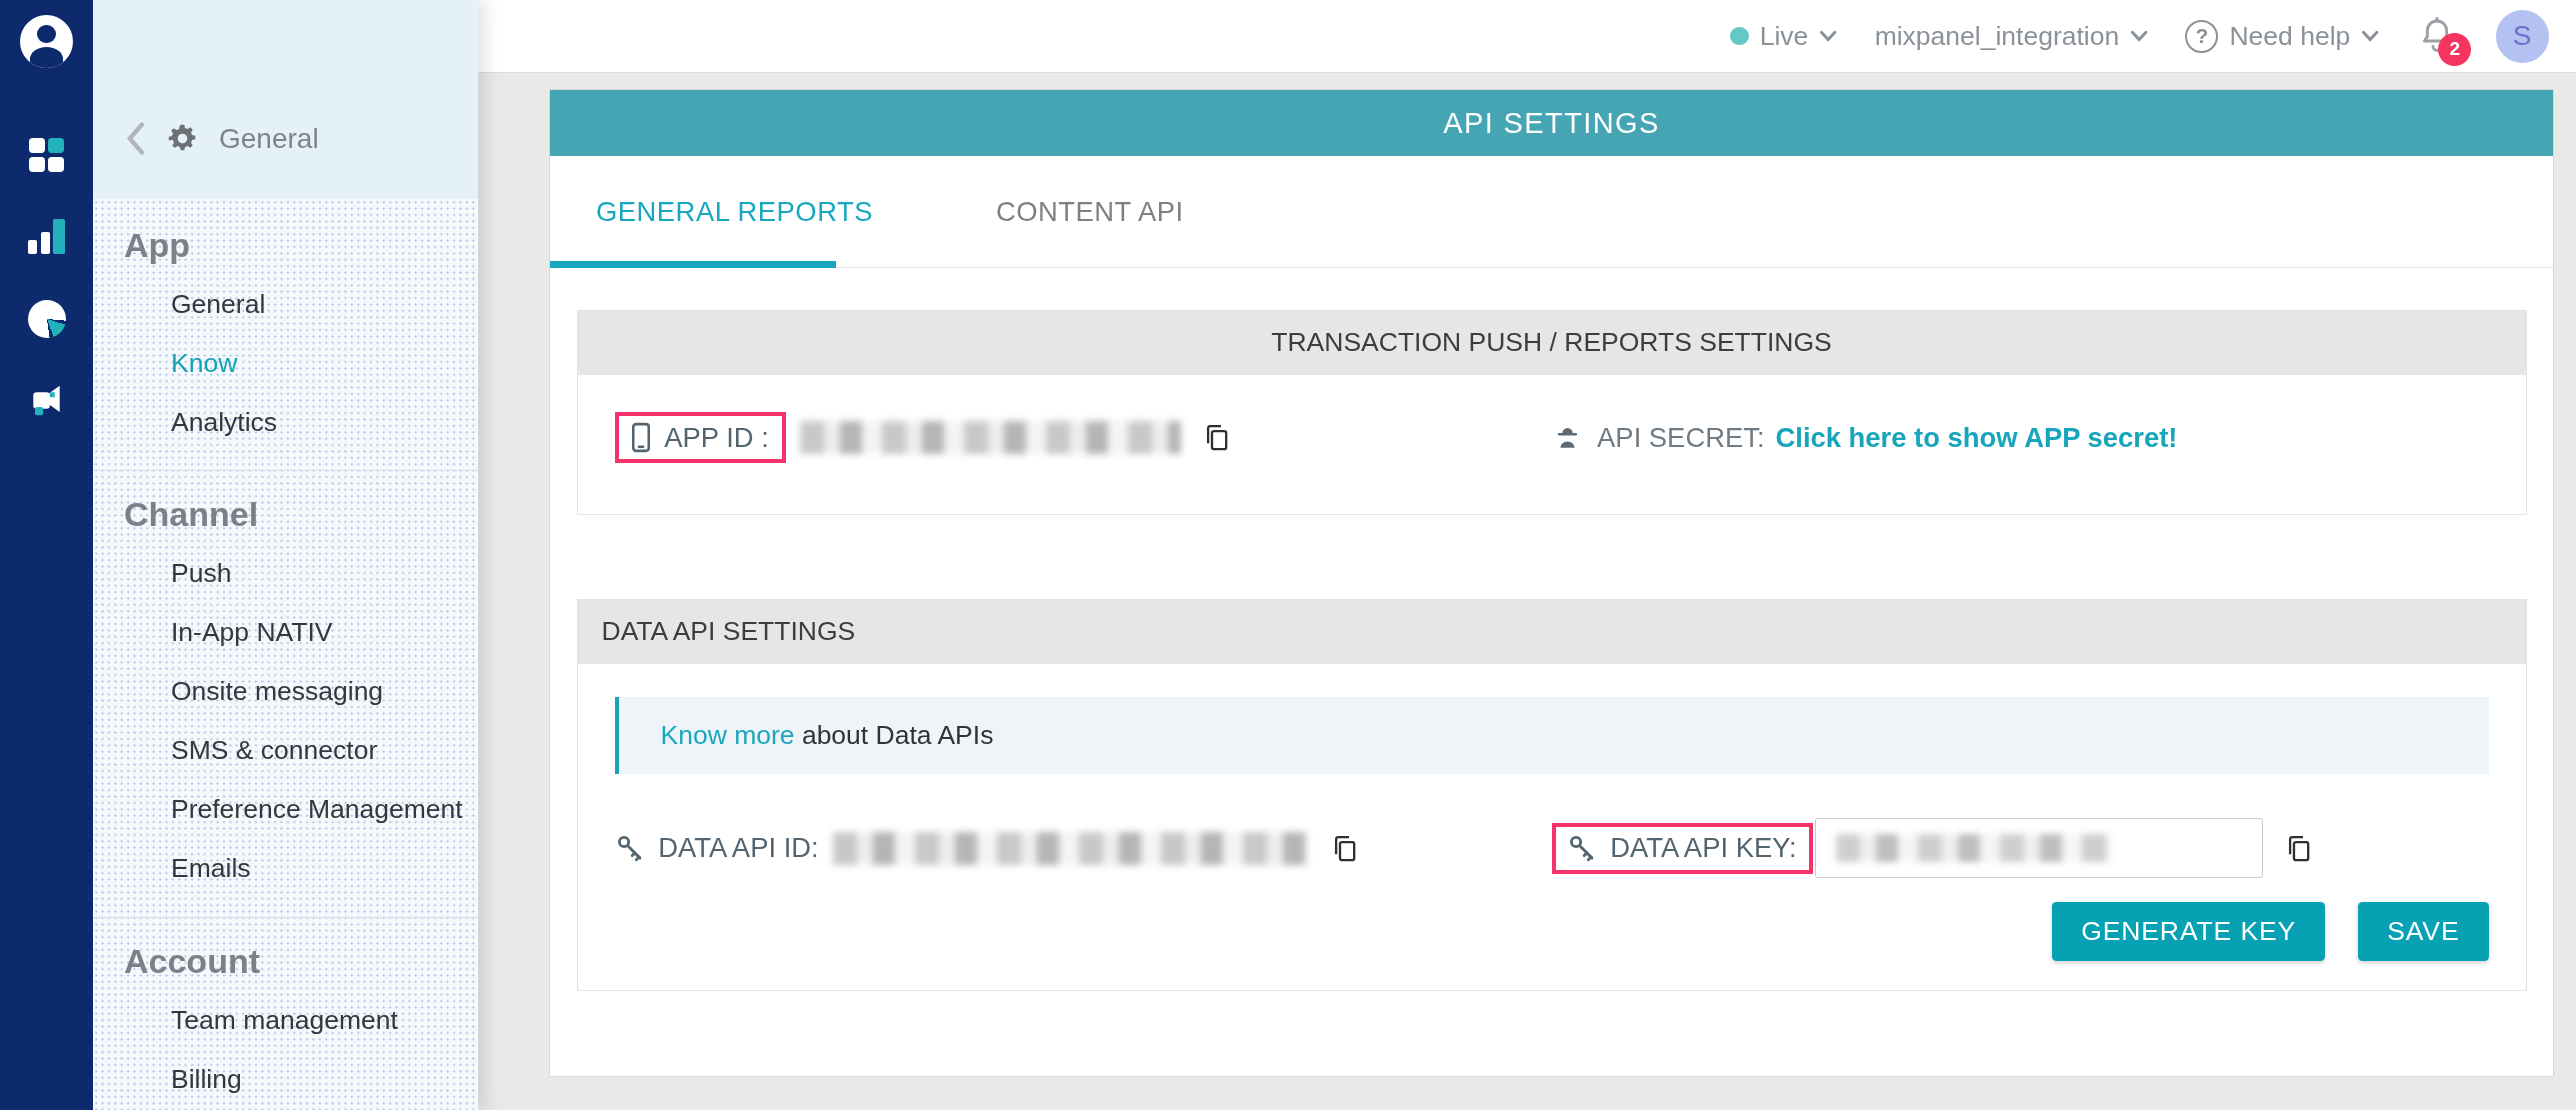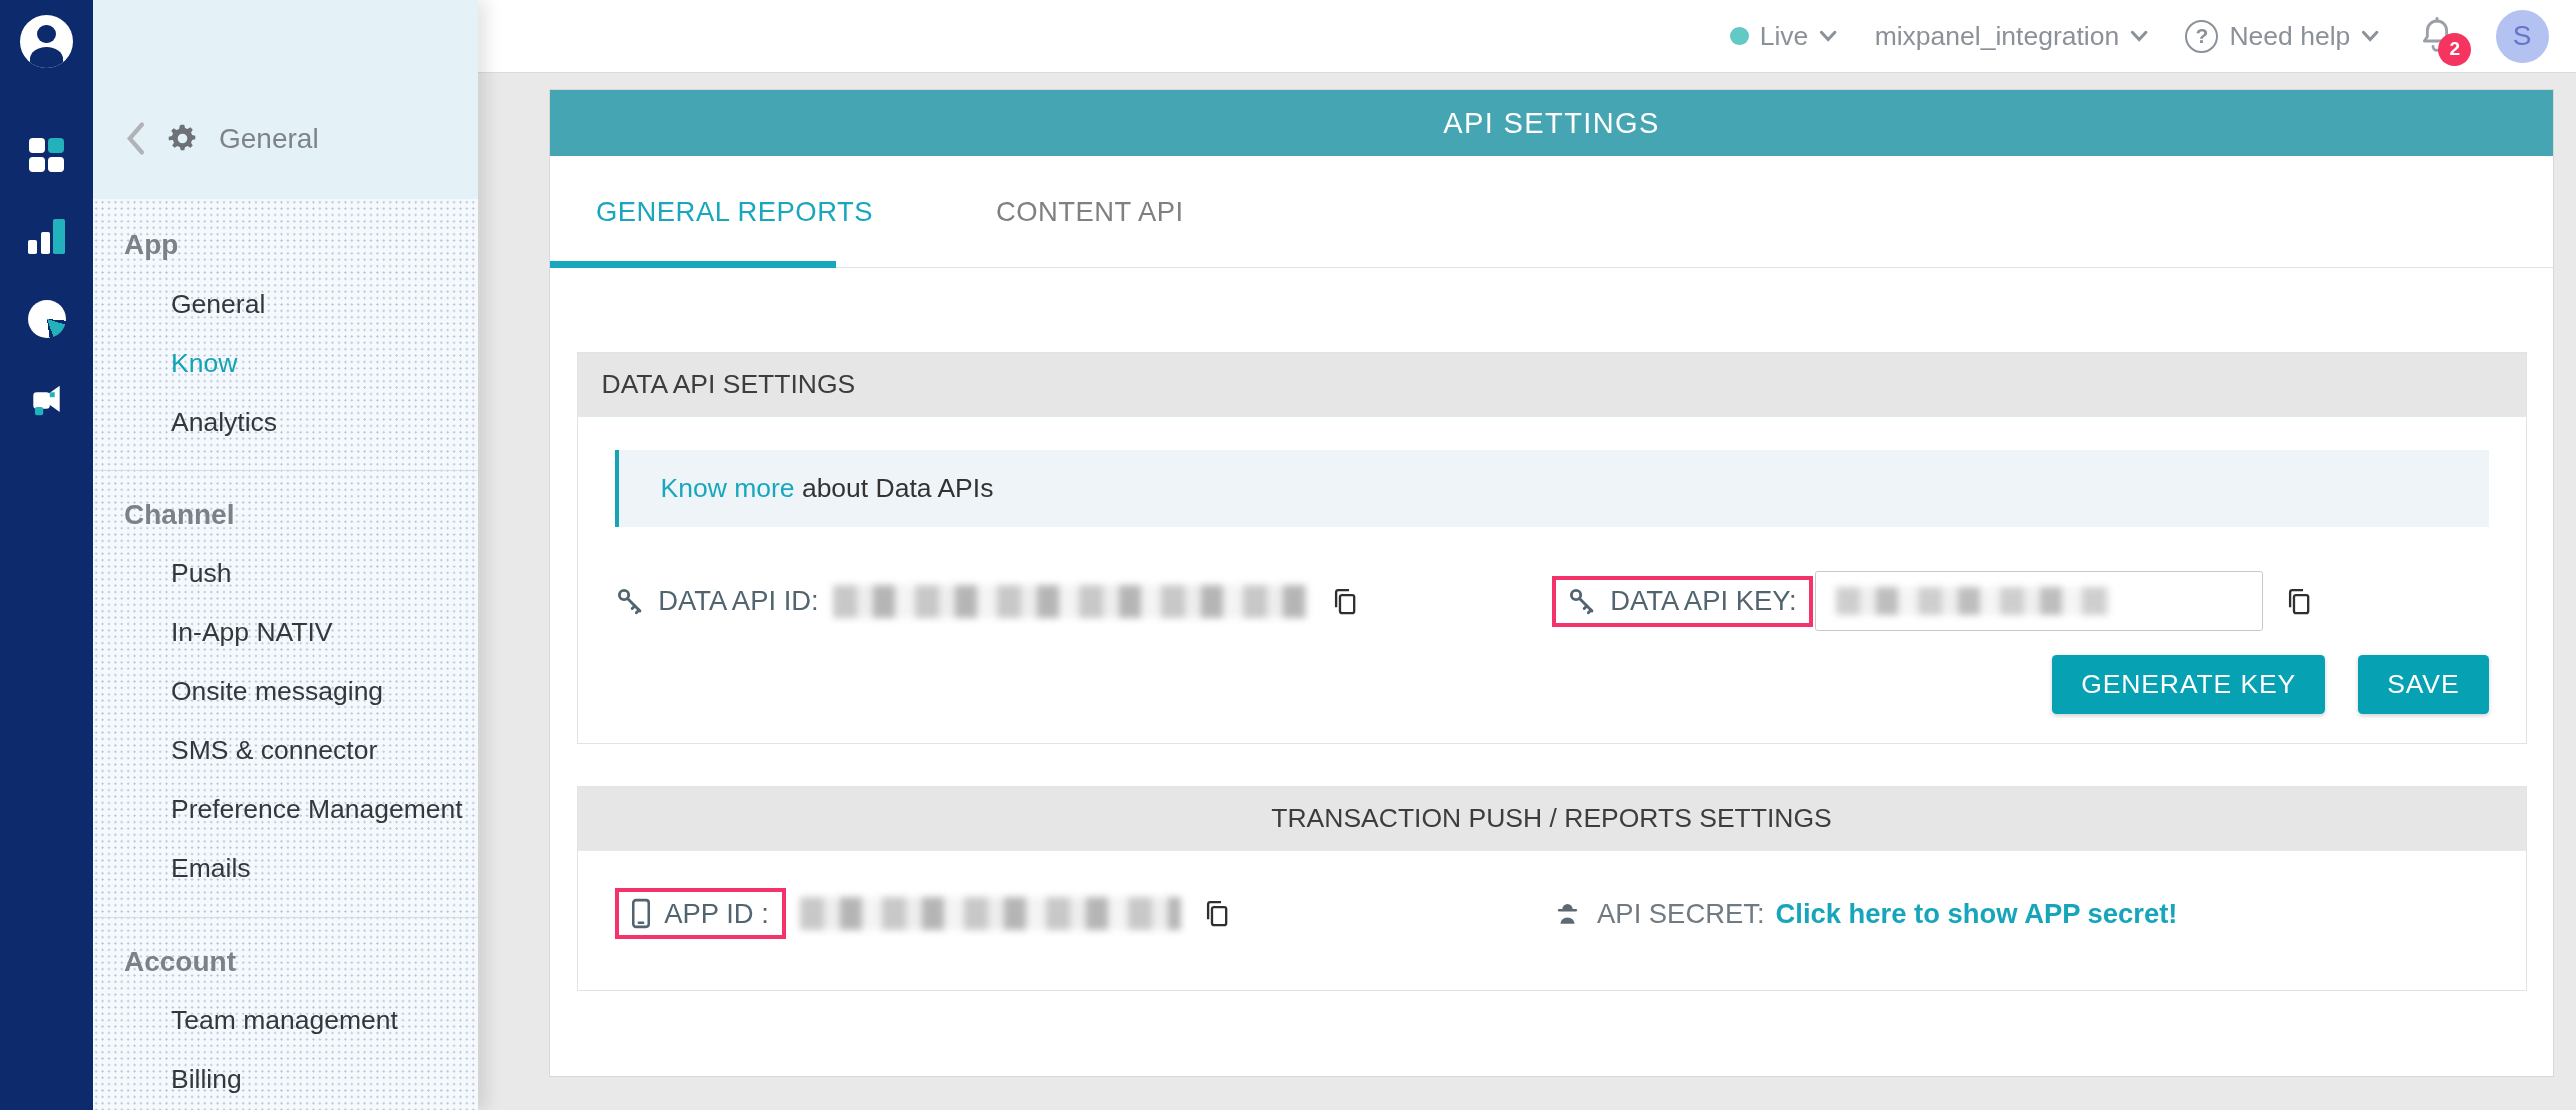--- a/index.html
+++ b/index.html
@@ -28,21 +28,21 @@
   .sidebar { position:absolute; left:93px; top:0; width:385px; height:100%; z-index:30;
              box-shadow:9.1px 0 14.6px rgba(0,0,0,.10); }
   .sb-header { height:199px; background:#e4f1f7; position:relative; }
   .sb-header-row { position:absolute; left:31px; top:121px; display:flex; align-items:center; gap:20px; }
   .sb-title { font-size:28px; color:#7d8388; }
   .gear { color:#6e7276; display:flex; }
   .sb-menu { height:calc(100% - 199px); background-color:#f5f9fc;
     background-image:radial-gradient(#b7c9e8 1.1px, rgba(0,0,0,0) 1.3px); background-size:6.4px 6.4px;
     padding-top:16.5px; }
   .sb-section-header { height:59px; display:flex; align-items:center; padding-left:31px;
-    color:#7b8187; font-weight:700; font-size:28px; }
+    color:#7b8187; font-weight:700; font-size:34px; }
   .sb-item { height:59px; display:flex; align-items:center; padding-left:78px; font-size:26.5px; color:#33383c; cursor:pointer; }
   .sb-item.active { color:#14a3b4; }
   .sb-divider { border-top:0.9px solid #d3dde8; margin:18.3px 0 14.6px; }
   
   .topbar { position:absolute; left:478px; top:0; right:0; height:73px; background:#ffffff;
     border-bottom:0.9px solid #dcdcdc; z-index:20; display:flex; align-items:center; justify-content:flex-end;
     gap:37px; padding-right:27.4px; color:#8b9198; font-size:26.5px; }
   .tb-item { display:flex; align-items:center; gap:11px; cursor:pointer; }
   .dot-live { width:18.3px; height:18.3px; border-radius:50%; background:#63c9c4; }
   .q-circle { width:33px; height:33px; border:2.3px solid #8b9198; border-radius:50%;
@@ -202,20 +202,58 @@
 
 <div class="card">
   <div class="card-title">API SETTINGS</div>
 
   <div class="tabs">
     <div class="tab active">GENERAL REPORTS</div>
     <div class="tab">CONTENT API</div>
     <div class="tab-underline"></div>
   </div>
 
+  <div class="section transaction">
+    <div class="section-header centered">TRANSACTION PUSH / REPORTS SETTINGS</div>
+    <div class="section-body">
+      <div class="field-row" style="margin-top:0;">
+        <div class="half">
+          <span class="pink-box">
+            <span class="slate" style="display:flex;">
+              <svg width="22" height="31" viewBox="0 0 14 22" fill="none" stroke="currentColor" stroke-width="1.8" stroke-linecap="round">
+                <rect x="1.5" y="1.5" width="11" height="19" rx="2"></rect>
+                  <line x1="5.5" y1="17.5" x2="8.5" y2="17.5"></line>
+              </svg>
+            </span>
+            <span class="label">APP ID :</span>
+          </span>
+          <span class="blob app"></span>
+          <span class="copy-btn">
+            <svg width="31" height="31" viewBox="0 0 24 24" fill="none" stroke="currentColor" stroke-width="1.8" stroke-linejoin="round">
+              <rect x="8.5" y="7" width="11" height="14" rx="1.5"></rect>
+                <path d="M5.5 16.5 V5 a1.8 1.8 0 0 1 1.8 -1.8 H15.5"></path>
+            </svg>
+          </span>
+        </div>
+        <div class="half">
+          <span class="spy">
+            <svg width="31" height="31" viewBox="0 0 24 24" fill="currentColor">
+              <rect x="4.5" y="8.6" width="15" height="1.8" rx="0.9"></rect>
+              <path d="M8 8.6 a4 4 0 0 1 8 0 z"></path>
+              <path d="M6.5 20 a5.5 5 0 0 1 11 0 z"></path>
+              <rect x="10" y="13.5" width="4" height="2" rx="1" fill="#ffffff" opacity="0"></rect>
+            </svg>
+          </span>
+          <span class="secret-label">API SECRET:</span>
+          <span class="secret-link">Click here to show APP secret!</span>
+        </div>
+      </div>
+    </div>
+  </div>
+
   <div class="section data-api">
     <div class="section-header">DATA API SETTINGS</div>
     <div class="section-body">
       <div class="info-box">
         <span class="info-link">Know more</span>
           <span style="white-space:pre;"> about Data APIs</span>
       </div>
       <div class="field-row">
         <div class="half">
           <span class="slate" style="display:flex;">
@@ -257,52 +295,14 @@
             </svg>
           </span>
         </div>
       </div>
       <div class="buttons">
         <button class="btn">GENERATE KEY</button>
         <button class="btn">SAVE</button>
       </div>
     </div>
   </div>
-
-  <div class="section transaction">
-    <div class="section-header centered">TRANSACTION PUSH / REPORTS SETTINGS</div>
-    <div class="section-body">
-      <div class="field-row" style="margin-top:0;">
-        <div class="half">
-          <span class="pink-box">
-            <span class="slate" style="display:flex;">
-              <svg width="22" height="31" viewBox="0 0 14 22" fill="none" stroke="currentColor" stroke-width="1.8" stroke-linecap="round">
-                <rect x="1.5" y="1.5" width="11" height="19" rx="2"></rect>
-                  <line x1="5.5" y1="17.5" x2="8.5" y2="17.5"></line>
-              </svg>
-            </span>
-            <span class="label">APP ID :</span>
-          </span>
-          <span class="blob app"></span>
-          <span class="copy-btn">
-            <svg width="31" height="31" viewBox="0 0 24 24" fill="none" stroke="currentColor" stroke-width="1.8" stroke-linejoin="round">
-              <rect x="8.5" y="7" width="11" height="14" rx="1.5"></rect>
-                <path d="M5.5 16.5 V5 a1.8 1.8 0 0 1 1.8 -1.8 H15.5"></path>
-            </svg>
-          </span>
-        </div>
-        <div class="half">
-          <span class="spy">
-            <svg width="31" height="31" viewBox="0 0 24 24" fill="currentColor">
-              <rect x="4.5" y="8.6" width="15" height="1.8" rx="0.9"></rect>
-              <path d="M8 8.6 a4 4 0 0 1 8 0 z"></path>
-              <path d="M6.5 20 a5.5 5 0 0 1 11 0 z"></path>
-              <rect x="10" y="13.5" width="4" height="2" rx="1" fill="#ffffff" opacity="0"></rect>
-            </svg>
-          </span>
-          <span class="secret-label">API SECRET:</span>
-          <span class="secret-link">Click here to show APP secret!</span>
-        </div>
-      </div>
-    </div>
-  </div>
 </div>
 
 
 </body></html>

